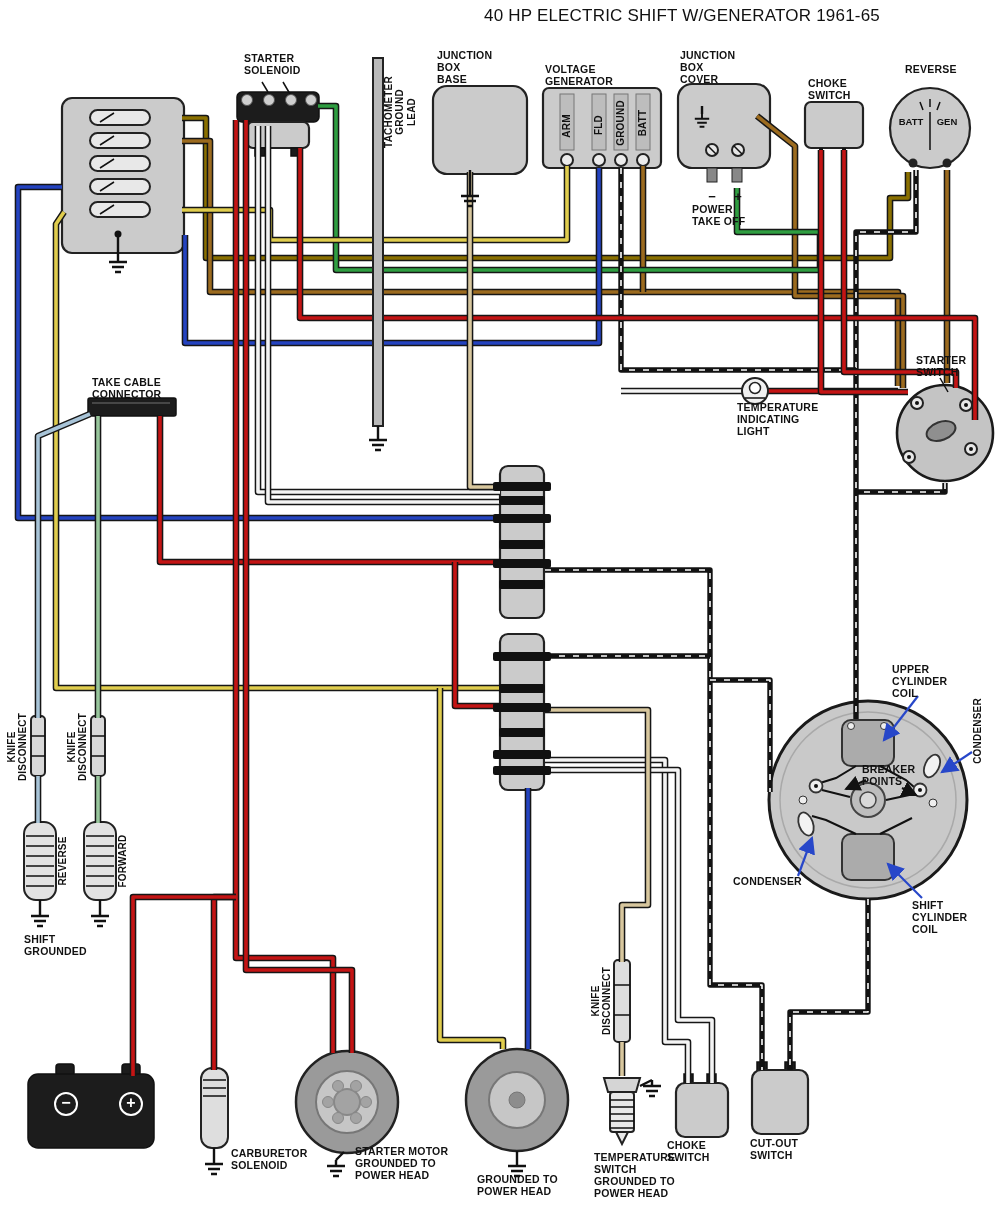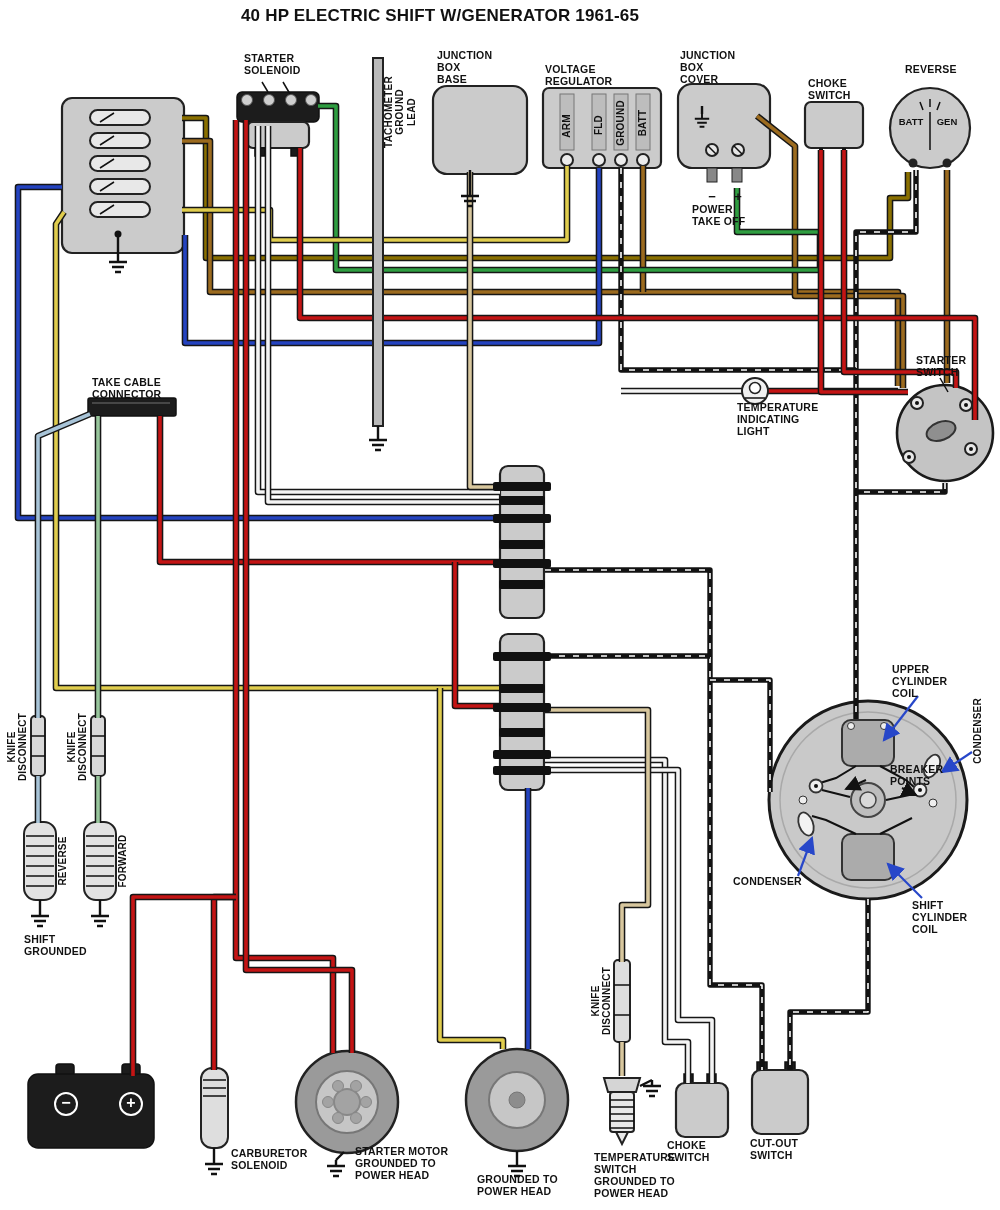--- a/index.html
+++ b/index.html
@@ -1,20 +1,20 @@
 <!DOCTYPE html>
 <html><head>
 <meta charset="utf-8">
 <style>
   *{box-sizing:border-box}
   body{margin:0;background:#fff}
   #wrap{position:relative;width:1000px;height:1210px;background:#fff;overflow:hidden;
         font-family:"Liberation Sans",sans-serif;color:#111}
-  #title{position:absolute;top:6px;left:0;width:880px;text-align:center;
-         font-size:17px;font-weight:bold;letter-spacing:.2px}
+  #title{position:absolute;top:6px;left:0;width:880px;text-align:right;
+         font-size:17px;font-weight:normal;letter-spacing:.2px}
   svg{position:absolute;left:0;top:0}
   .lbl{position:absolute;font-size:10.5px;font-weight:bold;line-height:1.14;
        white-space:pre-line;letter-spacing:.2px}
   .vlbl{position:absolute;font-size:10px;font-weight:bold;line-height:1.14;
         white-space:pre-line;text-align:center;letter-spacing:.2px;
         transform:translate(-50%,-50%) rotate(-90deg)}
   .clbl{position:absolute;font-size:9.5px;font-weight:bold;transform:translate(-50%,-50%)}
   .batsym{position:absolute;font-size:16px;font-weight:bold;color:#fff;transform:translate(-50%,-50%)}
   .ptosym{position:absolute;font-size:13px;font-weight:bold;transform:translate(-50%,-50%)}
   
@@ -403,21 +403,21 @@
 
   <div class="lbl" style="left:244px;top:53px">STARTER
 SOLENOID</div>
   <div class="vlbl" style="left:400px;top:112px">TACHOMETER
 GROUND
 LEAD</div>
   <div class="lbl" style="left:437px;top:50px">JUNCTION
 BOX
 BASE</div>
   <div class="lbl" style="left:545px;top:64px">VOLTAGE
-REGULATOR</div>
+GENERATOR</div>
   <div class="vlbl" style="left:567px;top:126px">ARM</div>
   <div class="vlbl" style="left:599px;top:125px">FLD</div>
   <div class="vlbl" style="left:621px;top:123px">GROUND</div>
   <div class="vlbl" style="left:643px;top:123px">BATT</div>
   <div class="lbl" style="left:680px;top:50px">JUNCTION
 BOX
 COVER</div>
   <div class="ptosym" style="left:712px;top:196px">−</div>
   <div class="ptosym" style="left:738px;top:196px">+</div>
   <div class="lbl" style="left:692px;top:204px">POWER
@@ -439,21 +439,21 @@
   <div class="vlbl" style="left:77px;top:747px">KNIFE
 DISCONNECT</div>
   <div class="vlbl" style="left:63px;top:861px">REVERSE</div>
   <div class="vlbl" style="left:123px;top:861px">FORWARD</div>
   <div class="lbl" style="left:24px;top:934px">SHIFT
 GROUNDED</div>
   <div class="lbl" style="left:892px;top:664px">UPPER
 CYLINDER
 COIL</div>
   <div class="vlbl" style="left:978px;top:731px">CONDENSER</div>
-  <div class="lbl" style="left:890px;top:764px">BREAKER
+  <div class="lbl" style="left:862px;top:764px">BREAKER
 POINTS</div>
   <div class="lbl" style="left:733px;top:876px">CONDENSER</div>
   <div class="lbl" style="left:912px;top:900px">SHIFT
 CYLINDER
 COIL</div>
   <div class="batsym" style="left:66px;top:1103px">−</div>
   <div class="batsym" style="left:131px;top:1103px">+</div>
   <div class="lbl" style="left:231px;top:1148px">CARBURETOR
 SOLENOID</div>
   <div class="lbl" style="left:355px;top:1146px">STARTER MOTOR

